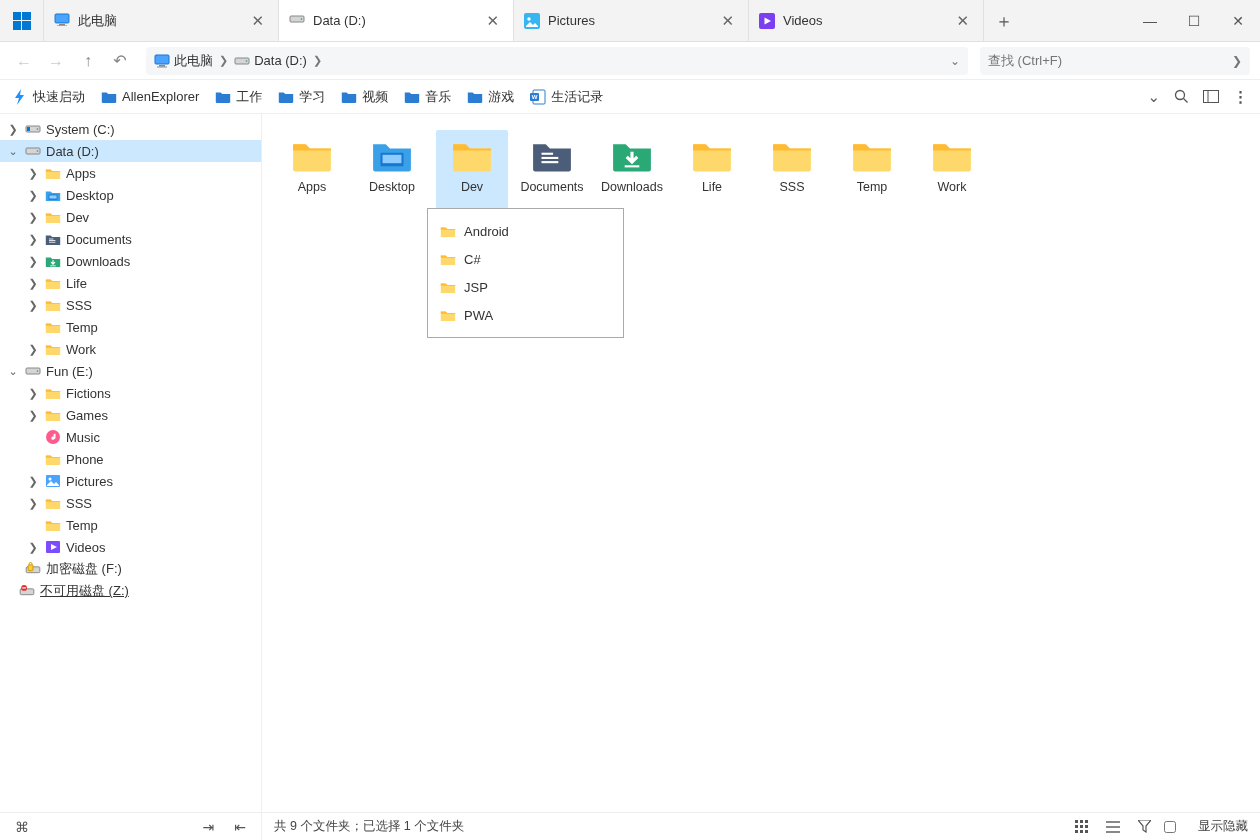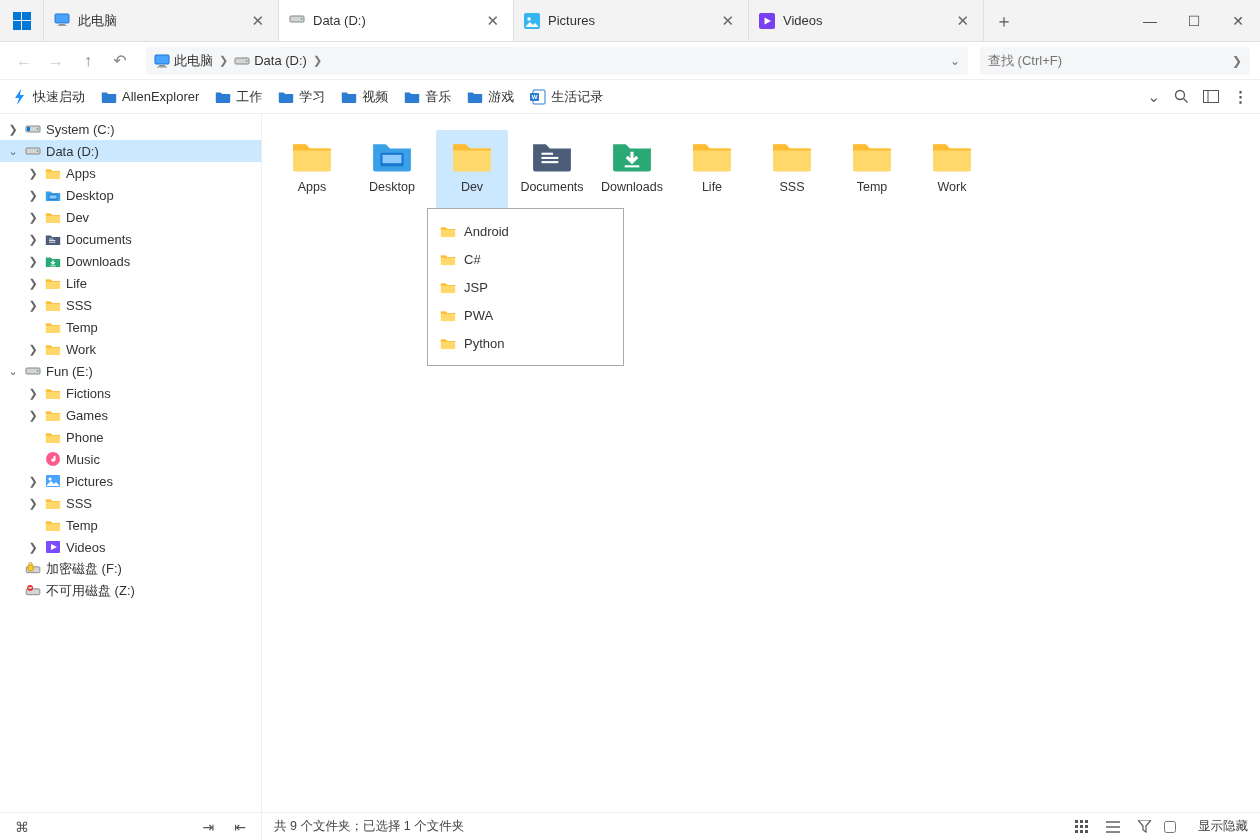--- a/index.html
+++ b/index.html
@@ -543,36 +543,36 @@
             <svg width="16" height="12.8" viewBox="0 0 40 32">
               <path d="M2 6 h12 l4 4 h20 v20 a2 2 0 0 1-2 2 H4 a2 2 0 0 1-2-2 z" fill="#ffd86b"></path>
               <path d="M2 6 h12 l4 4 h20 v2 H2 z" fill="#ffbb33"></path>
             </svg>
           </span>
     <span>Games</span>
         </div>
         <div class="tree-item" style="padding-left: 26px;">
           <span class="tree-chevron"></span>
     <span class="tree-icon">
-            <svg width="16" height="12.8" viewBox="0 0 40 32">
-              <path d="M2 6 h12 l4 4 h20 v20 a2 2 0 0 1-2 2 H4 a2 2 0 0 1-2-2 z" fill="#ffd86b"></path>
-              <path d="M2 6 h12 l4 4 h20 v2 H2 z" fill="#ffbb33"></path>
-            </svg>
-          </span>
-    <span>Phone</span>
-        </div>
-        <div class="tree-item" style="padding-left: 26px;">
-          <span class="tree-chevron"></span>
-    <span class="tree-icon">
             <svg width="16" height="16" viewBox="0 0 16 16">
               <circle cx="8" cy="8" r="7" fill="#ff5a8c"></circle>
               <path d="M9.5 4 v5.2 a1.6 1.6 0 1 1-1-1.5 V5.2 l2-0.6 v4.2 a1.4 1.4 0 1 1-1-1.3" fill="#fff"></path>
             </svg>
           </span>
     <span>Music</span>
+        </div>
+        <div class="tree-item" style="padding-left: 26px;">
+          <span class="tree-chevron"></span>
+    <span class="tree-icon">
+            <svg width="16" height="12.8" viewBox="0 0 40 32">
+              <path d="M2 6 h12 l4 4 h20 v20 a2 2 0 0 1-2 2 H4 a2 2 0 0 1-2-2 z" fill="#ffd86b"></path>
+              <path d="M2 6 h12 l4 4 h20 v2 H2 z" fill="#ffbb33"></path>
+            </svg>
+          </span>
+    <span>Phone</span>
         </div>
         <div class="tree-item" style="padding-left: 26px;">
           <span class="tree-chevron">❯</span>
     <span class="tree-icon">
             <svg width="16" height="16" viewBox="0 0 16 16">
               <rect x="1" y="2" width="14" height="12" rx="1" fill="#4aa3ff"></rect>
               <circle cx="5" cy="6" r="1.5" fill="#fff"></circle>
               <path d="M2 12 l4-4 3 3 2-2 3 3 v1 H2 z" fill="#fff"></path>
             </svg>
           </span>
@@ -612,21 +612,21 @@
           <span class="tree-chevron"></span>
     <span class="tree-icon">
             <svg width="16" height="13.6" viewBox="0 0 16 14">
               <rect x="1" y="5" width="14" height="6" rx="1" fill="#d5d5d5" stroke="#888"></rect>
               <rect x="3" y="3" width="5" height="6" rx="1" fill="#ffcc33" stroke="#cc9900"></rect>
               <path d="M4 3 v-1 a1.5 1.5 0 0 1 3 0 v1" fill="none" stroke="#cc9900"></path>
             </svg>
           </span>
     <span>加密磁盘 (F:)</span>
         </div>
-        <div class="tree-item" style="padding-left: 6px;">
+        <div class="tree-item" style=" text-decoration: underline;">
           <span class="tree-chevron"></span>
     <span class="tree-icon">
             <svg width="16" height="13.6" viewBox="0 0 16 14">
               <rect x="1" y="5" width="14" height="6" rx="1" fill="#d5d5d5" stroke="#888"></rect>
               <circle cx="5" cy="4" r="3" fill="#e03030"></circle>
               <line x1="3.2" y1="4" x2="6.8" y2="4" stroke="#fff" stroke-width="1.3"></line>
             </svg>
           </span>
     <span>不可用磁盘 (Z:)</span>
         </div>
@@ -750,29 +750,20 @@
     <span>JSP</span>
           </div>
           <div class="preview-item">
             <span>
               <svg width="16" height="12.8" viewBox="0 0 40 32">
                 <path d="M2 6 h12 l4 4 h20 v20 a2 2 0 0 1-2 2 H4 a2 2 0 0 1-2-2 z" fill="#ffd86b"></path>
                 <path d="M2 6 h12 l4 4 h20 v2 H2 z" fill="#ffbb33"></path>
               </svg>
             </span>
     <span>PWA</span>
-          </div>
-          <div class="preview-item">
-            <span>
-              <svg width="16" height="12.8" viewBox="0 0 40 32">
-                <path d="M2 6 h12 l4 4 h20 v20 a2 2 0 0 1-2 2 H4 a2 2 0 0 1-2-2 z" fill="#ffd86b"></path>
-                <path d="M2 6 h12 l4 4 h20 v2 H2 z" fill="#ffbb33"></path>
-              </svg>
-            </span>
-    <span>Python</span>
           </div>
         </div>
     </div>
   </div>
 </div>
 
 <div class="status-wrap">
   <div class="status-bar-left">
     <span class="status-icon">⌘</span>
     <span style="flex:1"></span>

